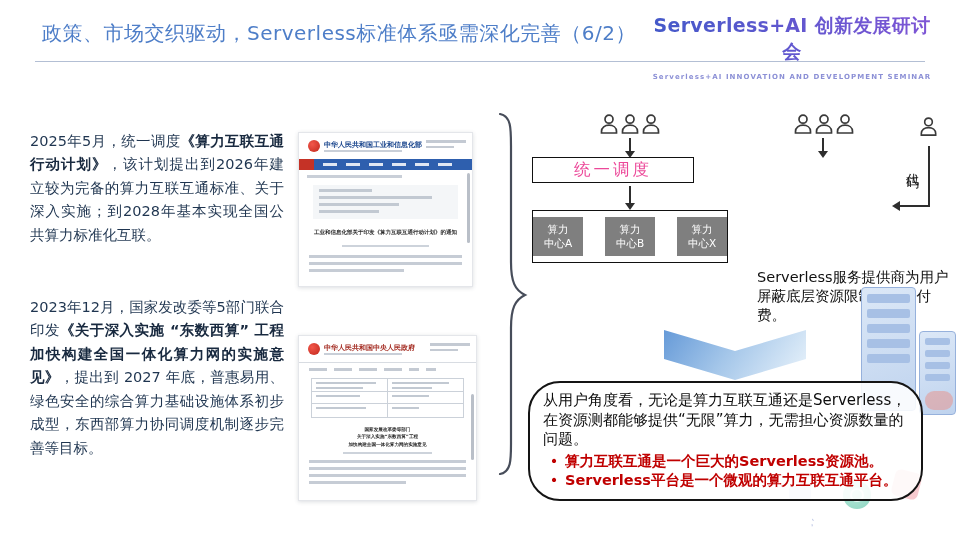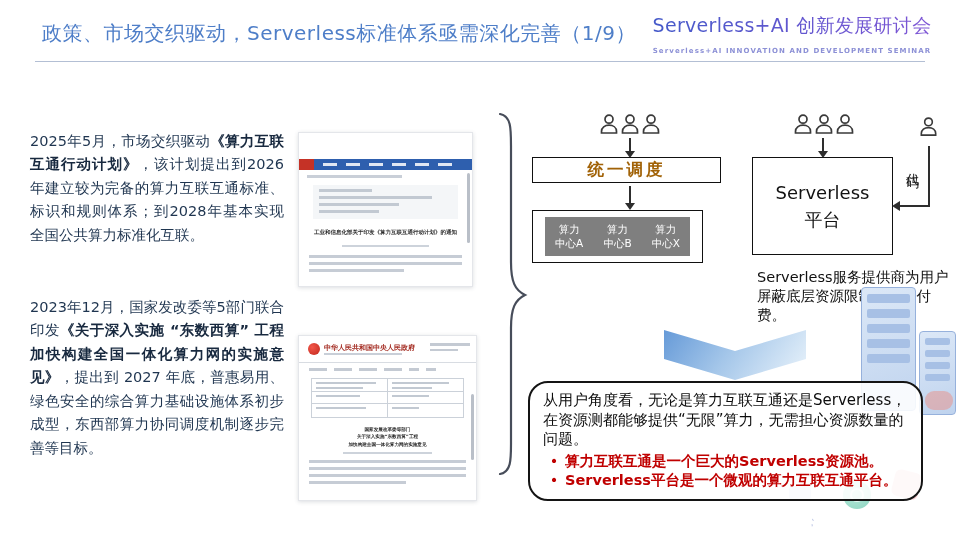--- a/index.html
+++ b/index.html
@@ -4,21 +4,21 @@
 <style>
   * { margin:0; padding:0; box-sizing:border-box; }
   html,body { width:960px; height:540px; }
   body { font-family:"DejaVu Sans","Liberation Sans",sans-serif; background:#fff; overflow:hidden; }
   .slide { position:relative; width:960px; height:540px; background:#fff; overflow:hidden; }
 
   
   .title { position:absolute; left:42px; top:20px; font-size:20px; letter-spacing:.5px;
            color:#4E7EC8; font-weight:500; white-space:nowrap; }
   .logo { position:absolute; left:652px; top:13px; width:280px; text-align:center; }
-  .logo-main { font-size:19px; font-weight:400; letter-spacing:.3px;
+  .logo-main { font-size:19px; font-weight:700; letter-spacing:.3px;
                background:linear-gradient(90deg,#4459C9,#7E55D5); -webkit-background-clip:text;
                background-clip:text; color:transparent; }
   .logo-sub { font-size:7px; font-weight:700; color:#8C90D6; letter-spacing:1.1px; margin-top:8px; }
   .divider { position:absolute; left:35px; top:61px; width:890px; height:1px; background:#B3BFD4; }
 
   
   .section-heading { position:absolute; left:30px; top:82px; font-size:19px; font-weight:800; color:#0b0b0b; }
   .section-heading .sq { font-size:15px; margin-right:6px; position:relative; top:-1px; }
 
   
@@ -79,26 +79,26 @@
   
   .persons { position:absolute; display:flex; }
   .persons svg { margin-right:-3px; }
   .persons-a { left:597px; top:112px; }
   .persons-b { left:791px; top:112px; }
   .person-code { position:absolute; left:917px; top:115px; }
 
   .varrow { position:absolute; width:1.6px; background:#2e2e2e; }
   .varrow::after { content:""; position:absolute; left:50%; bottom:-7px; transform:translateX(-50%);
                    border:5px solid transparent; border-top:7px solid #2e2e2e; border-bottom:none; }
-  .box-sched { position:absolute; left:532px; top:157px; width:189px; height:26px; background:#fff;
+  .box-sched { position:absolute; left:532px; top:157px; width:162px; height:26px; background:#fff;
                border:1.8px solid #111; display:flex; align-items:center; justify-content:center;
-               font-size:16.5px; letter-spacing:3px; color:#a16207; font-weight:700; }
-  .box-centers { position:absolute; left:532px; top:210px; width:171px; height:53px; background:#fff;
+               font-size:16.5px; letter-spacing:3px; color:#ec4899; font-weight:400; }
+  .box-centers { position:absolute; left:532px; top:210px; width:196px; height:53px; background:#fff;
                  border:1.6px solid #111; display:flex; align-items:center; justify-content:space-between;
-                 padding:0 12px; }
+                 padding:0 0; }
   .center-box { width:50px; height:39px; background:#7F7F7F; color:#fff; font-size:10.5px;
                 line-height:1.25; display:flex; align-items:center; justify-content:center;
                 text-align:center; white-space:pre-line; }
   .box-platform { position:absolute; left:752px; top:157px; width:141px; height:98px; background:#fff;
                   border:1.6px solid #111; display:flex; align-items:center; justify-content:center;
                   text-align:center; font-size:18px; color:#111; line-height:1.5; white-space:pre-line; }
   .code-line-v { position:absolute; left:928px; top:146px; width:1.6px; height:60px; background:#2e2e2e; }
   .code-line-h { position:absolute; left:899px; top:205px; width:31px; height:1.6px; background:#2e2e2e; }
   .code-arrowhead { position:absolute; left:892px; top:201px; width:0; height:0;
                     border:5px solid transparent; border-right:8px solid #2e2e2e; border-left:none; }
@@ -126,44 +126,53 @@
   .deco-green-c { left:843px; top:481px; width:28px; height:28px; border-radius:50%;
                   background:radial-gradient(circle at 40% 35%,#8FE0C6,#3FB796); opacity:.6; }
   .deco-green-c::after { content:""; position:absolute; inset:7px; border-radius:50%;
                   border:2.5px solid rgba(255,255,255,.75); }
   .deco-blue-sq { left:789px; top:486px; width:22px; height:14px; background:#A3B7E8; border-radius:4px; opacity:.5; }
   .deco-red-cloud { left:925px; top:391px; width:28px; height:19px; background:#E8958E; border-radius:9px; opacity:.55; }
   .deco-dots { left:810px; top:518px; font-size:8px; color:#8A9AD0; opacity:.8; transform:rotate(-20deg); }
 
   
   .conclusion { position:absolute; left:528px; top:381px; width:395px; height:120px;
-                border:2px solid #141414; border-radius:20px; background:rgba(255,255,255,.88);
+                border:2px solid #141414; border-radius:32px; background:rgba(255,255,255,.88);
                 padding:8px 13px 2px 13px; z-index:3; }
   .conclusion-intro { font-size:15px; line-height:1.3; color:#0d0d0d; font-weight:500; }
   .conclusion-bullets { margin-top:2px; }
   .cb-row { display:flex; font-size:14.5px; line-height:1.36; font-weight:800; color:#C00000; }
   .cb-dot { width:22px; text-align:center; font-weight:400; }
 </style>
 </head>
 <body>
 
 <div class="slide">
 
-  <div class="title">政策、市场交织驱动，Serverless标准体系亟需深化完善（1/9）</div>
+  <div class="title">政策、市场交织驱动，Serverless标准体系亟需深化完善（6/2）</div>
   <div class="logo">
     <div class="logo-main">Serverless+AI 创新发展研讨会</div>
     <div class="logo-sub">Serverless+AI INNOVATION AND DEVELOPMENT SEMINAR</div>
   </div>
   <div class="divider"></div>
 
 
-  <div class="para para1"><span>2025年5月，市场交织驱动</span><b>《算力互联互通行动计划》</b><span>，该计划提出到2026年建立较为完备的算力互联互通标准、标识和规则体系；到2028年基本实现全国公共算力标准化互联。</span></div>
+  <div class="para para1"><span>2025年5月，统一调度</span><b>《算力互联互通行动计划》</b><span>，该计划提出到2026年建立较为完备的算力互联互通标准、关于深入实施；到2028年基本实现全国公共算力标准化互联。</span></div>
   <div class="para para2"><span>2023年12月，国家发改委等5部门联合印发</span><b>《关于深入实施 “东数西算” 工程加快构建全国一体化算力网的实施意见》</b><span>，提出到 2027 年底，普惠易用、绿色安全的综合算力基础设施体系初步成型，东西部算力协同调度机制逐步完善等目标。</span></div>
 
   <div class="doc doc1">
+    <div class="doc-head">
+      <span class="emblem"></span>
+      <span class="doc-site">中华人民共和国工业和信息化部</span>
+      <span class="doc-site-sub"></span>
+      <span class="doc-head-right">
+          <i></i>
+          <i style="width:70%"></i>
+        </span>
+    </div>
     <div class="doc-nav">
       <span class="red"></span>
       <i></i>
         <i></i>
         <i></i>
         <i></i>
         <i></i>
         <i></i>
     </div>
     <div class="doc-crumb"></div>
@@ -283,22 +292,20 @@
     <svg width="24" height="24" viewBox="0 0 24 24">
         <circle cx="12" cy="7.2" r="4" fill="#fff" stroke="#3a3a3a" stroke-width="1.7"></circle>
         <path d="M4.5 21 v-1.6 c0-4 3.4-6.2 7.5-6.2 s7.5 2.2 7.5 6.2 V21 z" fill="#fff" stroke="#3a3a3a" stroke-width="1.7"></path>
       </svg>
     <svg width="24" height="24" viewBox="0 0 24 24">
         <circle cx="12" cy="7.2" r="4" fill="#fff" stroke="#3a3a3a" stroke-width="1.7"></circle>
         <path d="M4.5 21 v-1.6 c0-4 3.4-6.2 7.5-6.2 s7.5 2.2 7.5 6.2 V21 z" fill="#fff" stroke="#3a3a3a" stroke-width="1.7"></path>
       </svg>
   </div>
   <div class="varrow" style="left:822px; top:138px; height:13px;"></div>
-  <div class="box-platform">Serverless
-平台</div>
   <div class="person-code">
     <svg width="23" height="23" viewBox="0 0 24 24">
         <circle cx="12" cy="7.2" r="4" fill="#fff" stroke="#3a3a3a" stroke-width="1.7"></circle>
         <path d="M4.5 21 v-1.6 c0-4 3.4-6.2 7.5-6.2 s7.5 2.2 7.5 6.2 V21 z" fill="#fff" stroke="#3a3a3a" stroke-width="1.7"></path>
       </svg>
   </div>
   <div class="code-line-v"></div>
   <div class="code-line-h"></div>
   <div class="code-arrowhead"></div>
   <div class="code-label">代码</div>

